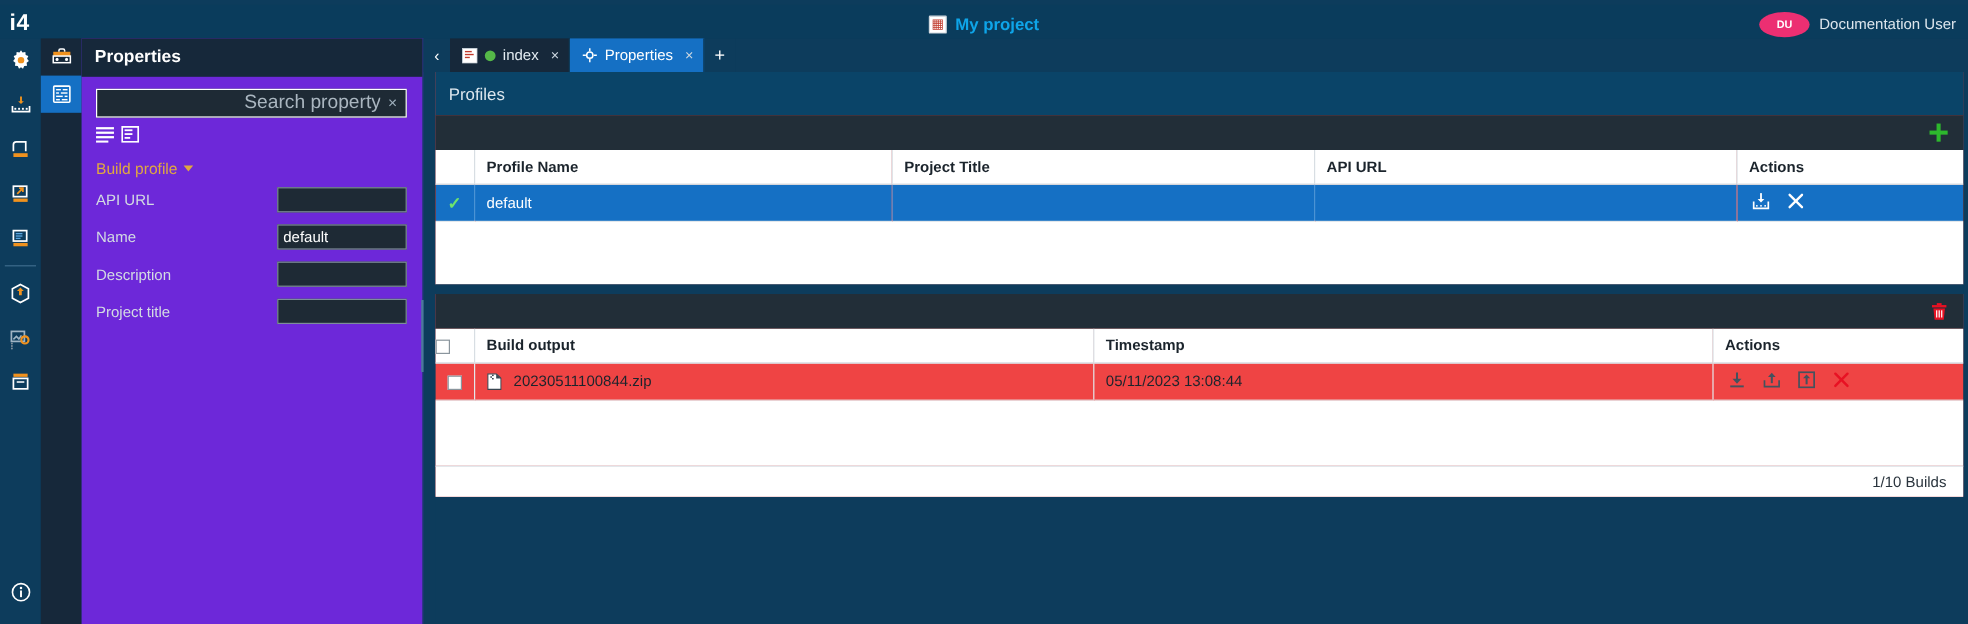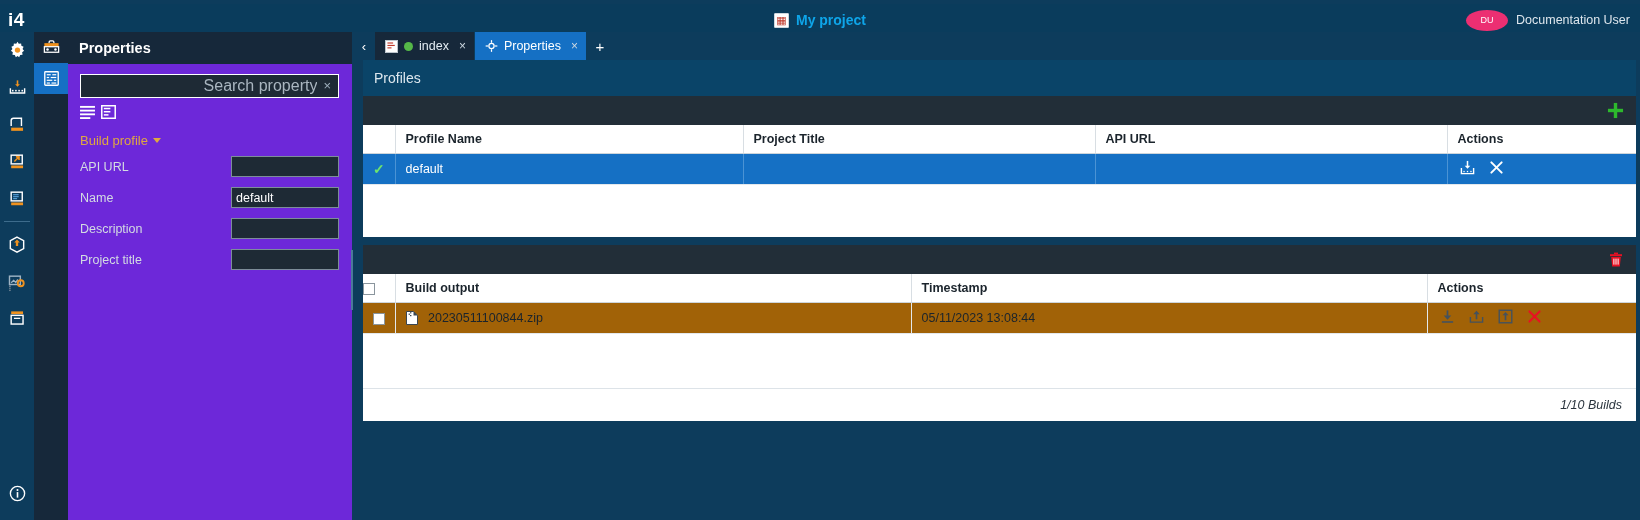--- a/index.html
+++ b/index.html
@@ -33,21 +33,21 @@
     font-size: 11px; color: #c0392b; line-height: 1;
   }
   #topbar .title-text { color: #0ea5e9; font-size: 14px; font-weight: 700; text-align: center; }
   #topbar .user {
     position: absolute; right: 10px; top: 0; height: 32px;
     display: flex; align-items: center; gap: 8px;
   }
   #topbar .avatar {
     width: 42px; height: 21px; border-radius: 50%;
     background: #ec2f72; color: #fff;
-    font-size: 9px; font-weight: 400;
+    font-size: 9px; font-weight: 700;
     display: flex; align-items: center; justify-content: center;
   }
   #topbar .user-name { color: #dde6ed; font-size: 12.5px; }
 
   
   #rail {
     position: absolute; left: 0; top: 32px; width: 34px; height: 488px;
     background: #0d3c5c;
     display: flex; flex-direction: column; align-items: center;
   }
@@ -146,21 +146,21 @@
   .tab-add {
     width: 26px; display: flex; align-items: center; justify-content: center;
     color: #ffffff; font-size: 15px; background: #0d3c5c;
   }
 
   
   #content {
     position: absolute; left: 10px; top: 28px; right: 4px; bottom: 0;
     background: #0d3c5c;
   }
-  .panel { background: #a16207; }
+  .panel { background: #ef4444; }
   .panel-head {
     height: 36px; background: #0a4468;
     display: flex; align-items: center; padding-left: 11px;
   }
   .panel-head-title { color: #dde7ee; font-size: 14px; }
   .panel-toolbar {
     height: 29px; background: #222e38;
     display: flex; align-items: center; justify-content: flex-end;
     padding-right: 12px; gap: 12px;
   }
@@ -188,22 +188,22 @@
     width: 12px; height: 12px; border: 1px solid #8a959d;
     background: #fff; display: inline-block; vertical-align: middle;
   }
   .actions-cell { text-align: left; padding-left: 12px !important; }
   .act-wrap { display: flex; align-items: center; gap: 14px; }
   .file-ico { display: inline-flex; vertical-align: middle; margin-right: 7px; }
 
   .panel-body-fill { background: #ffffff; }
   .builds-footer {
     background: #ffffff; border-top: 1px solid #dde3e8;
-    height: 33px; display: flex; align-items: center; justify-content: flex-end;
-    padding-right: 14px; font-size: 12.5px; color: #2a343d; font-style: italic;
+    height: 26px; display: flex; align-items: center; justify-content: flex-end;
+    padding-right: 14px; font-size: 12.5px; color: #2a343d;
   }
   .gap { height: 8px; background: #0d3c5c; }
 </style>
 </head>
 <body>
 
 <div id="topbar">
   <div class="logo">i4</div>
   <div class="title-wrap">
     <span class="proj-icon">▦</span>

